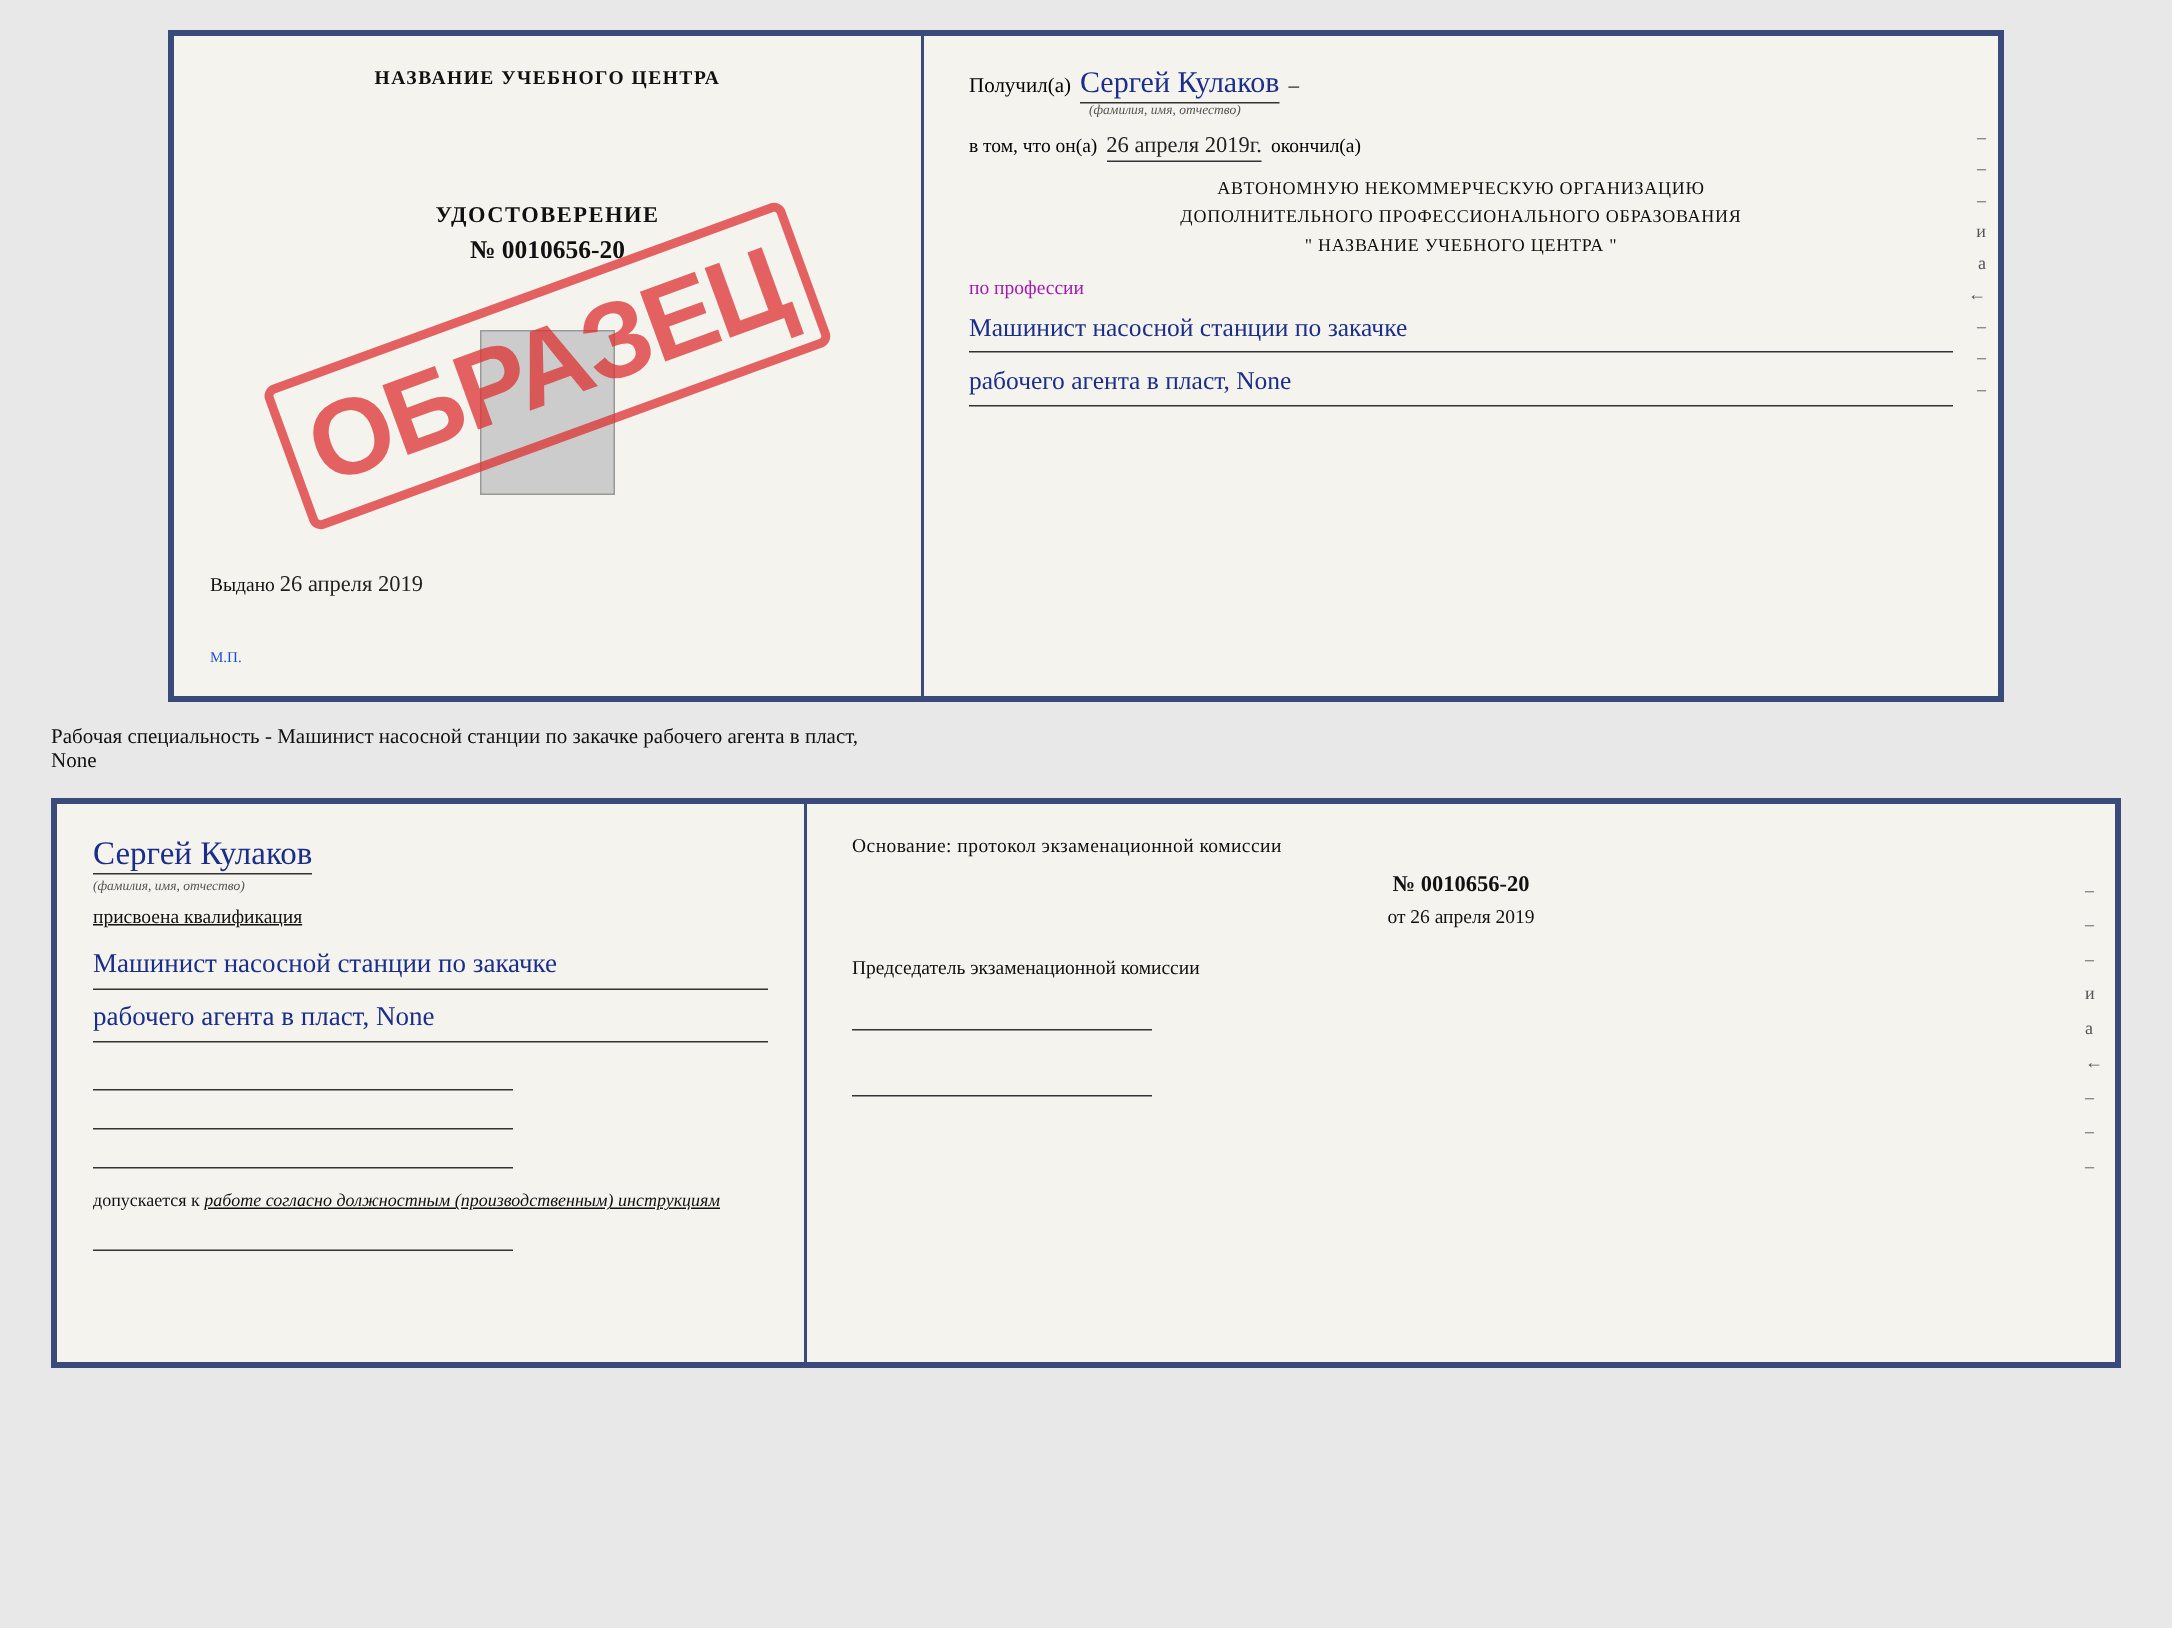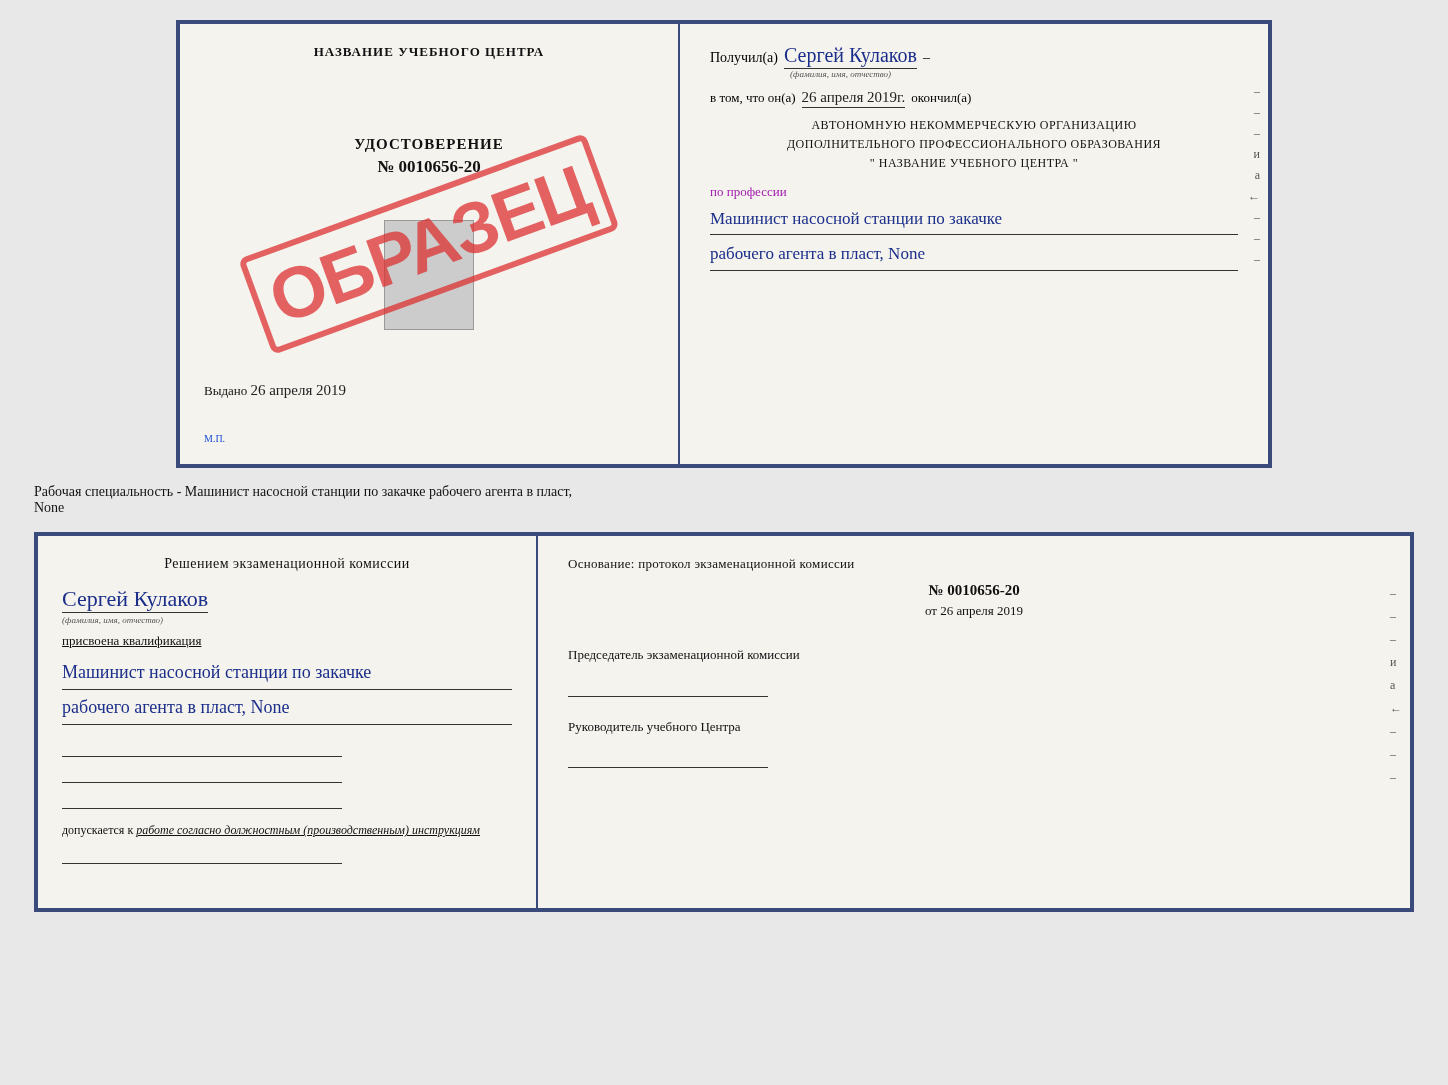--- a/index.html
+++ b/index.html
@@ -12,21 +12,21 @@
       flex-direction: column;
       align-items: center;
       padding: 20px;
       gap: 12px;
     }
 
     
     .doc-container {
       background: #f5f3ee;
       border: 4px solid #3a4a7a;
-      width: 1096px;
+      width: 1224px;
       display: flex;
       position: relative;
       padding: 0;
     }
 
     .doc-left {
       width: 500px;
       min-height: 440px;
       border-right: 2px solid #3a4a7a;
       padding: 20px 24px;
@@ -284,21 +284,21 @@
     .protokol-date {
       text-align: center;
       font-size: 13px;
       color: #111;
       margin-bottom: 16px;
     }
 
     .predsedatel {
       font-size: 13px;
       color: #111;
-      margin-top: 26px;
+      margin-top: 16px;
       line-height: 1.5;
     }
 
     .rukovoditel {
       font-size: 13px;
       color: #111;
       margin-top: 20px;
       line-height: 1.5;
     }
 
@@ -377,21 +377,20 @@
 </div>
 
 <div class="middle-text">
   <div>Рабочая специальность - Машинист насосной станции по закачке рабочего агента в пласт,</div>
   <div>None</div>
 </div>
 
 <div class="doc-bottom">
 
   <div class="doc-bottom-left">
-    <div class="resheniem">Решением экзаменационной комиссии</div>
 
     <div style="font-family:'Segoe Script','Brush Script MT',cursive; font-size:22px; color:#1a2e8a; border-bottom:1px solid #333; display:inline-block; margin-bottom:2px;">Сергей Кулаков</div>
     <div class="fio-sub">(фамилия, имя, отчество)</div>
 
     <div class="prisvoyena">присвоена квалификация</div>
 
     <span class="kvalif-hand">Машинист насосной станции по закачке</span>
     <span class="kvalif-hand">рабочего агента в пласт, None</span>
 
     <div style="margin-top:12px; border-bottom:1px solid #333; width:280px; height:20px;"></div>
@@ -427,17 +426,16 @@
       <span>от</span>
       <span>26 апреля 2019</span>
     </div>
 
     <div class="predsedatel">
       <div>Председатель экзаменационной комиссии</div>
       <div style="border-bottom:1px solid #333; width:200px; height:24px; margin-top:8px;"></div>
     </div>
 
     <div class="rukovoditel">
-      <div>Руководитель учебного Центра</div>
       <div style="border-bottom:1px solid #333; width:200px; height:24px; margin-top:8px;"></div>
     </div>
   </div>
 </div>
 
 </body></html>

